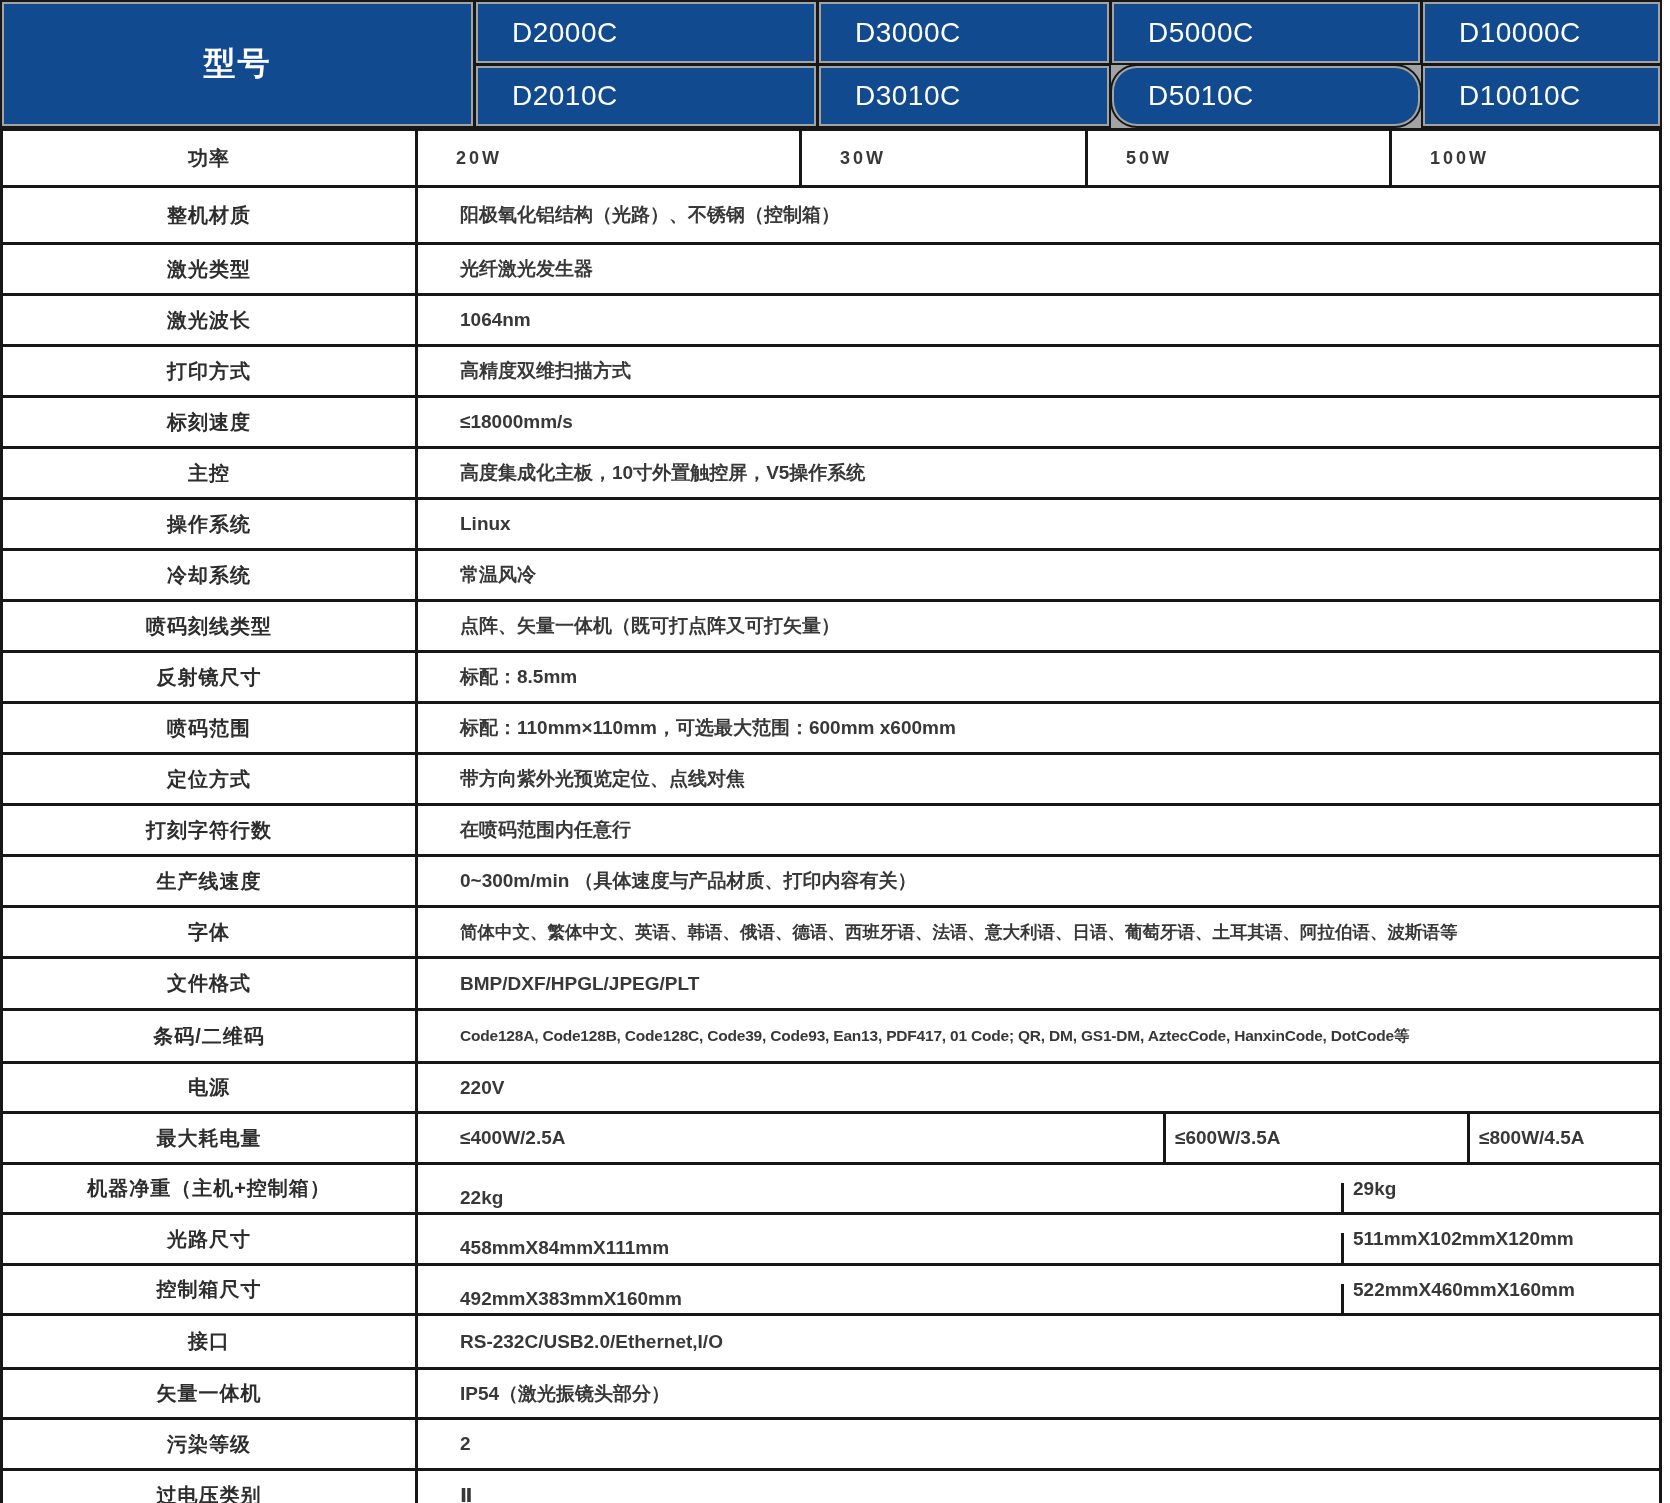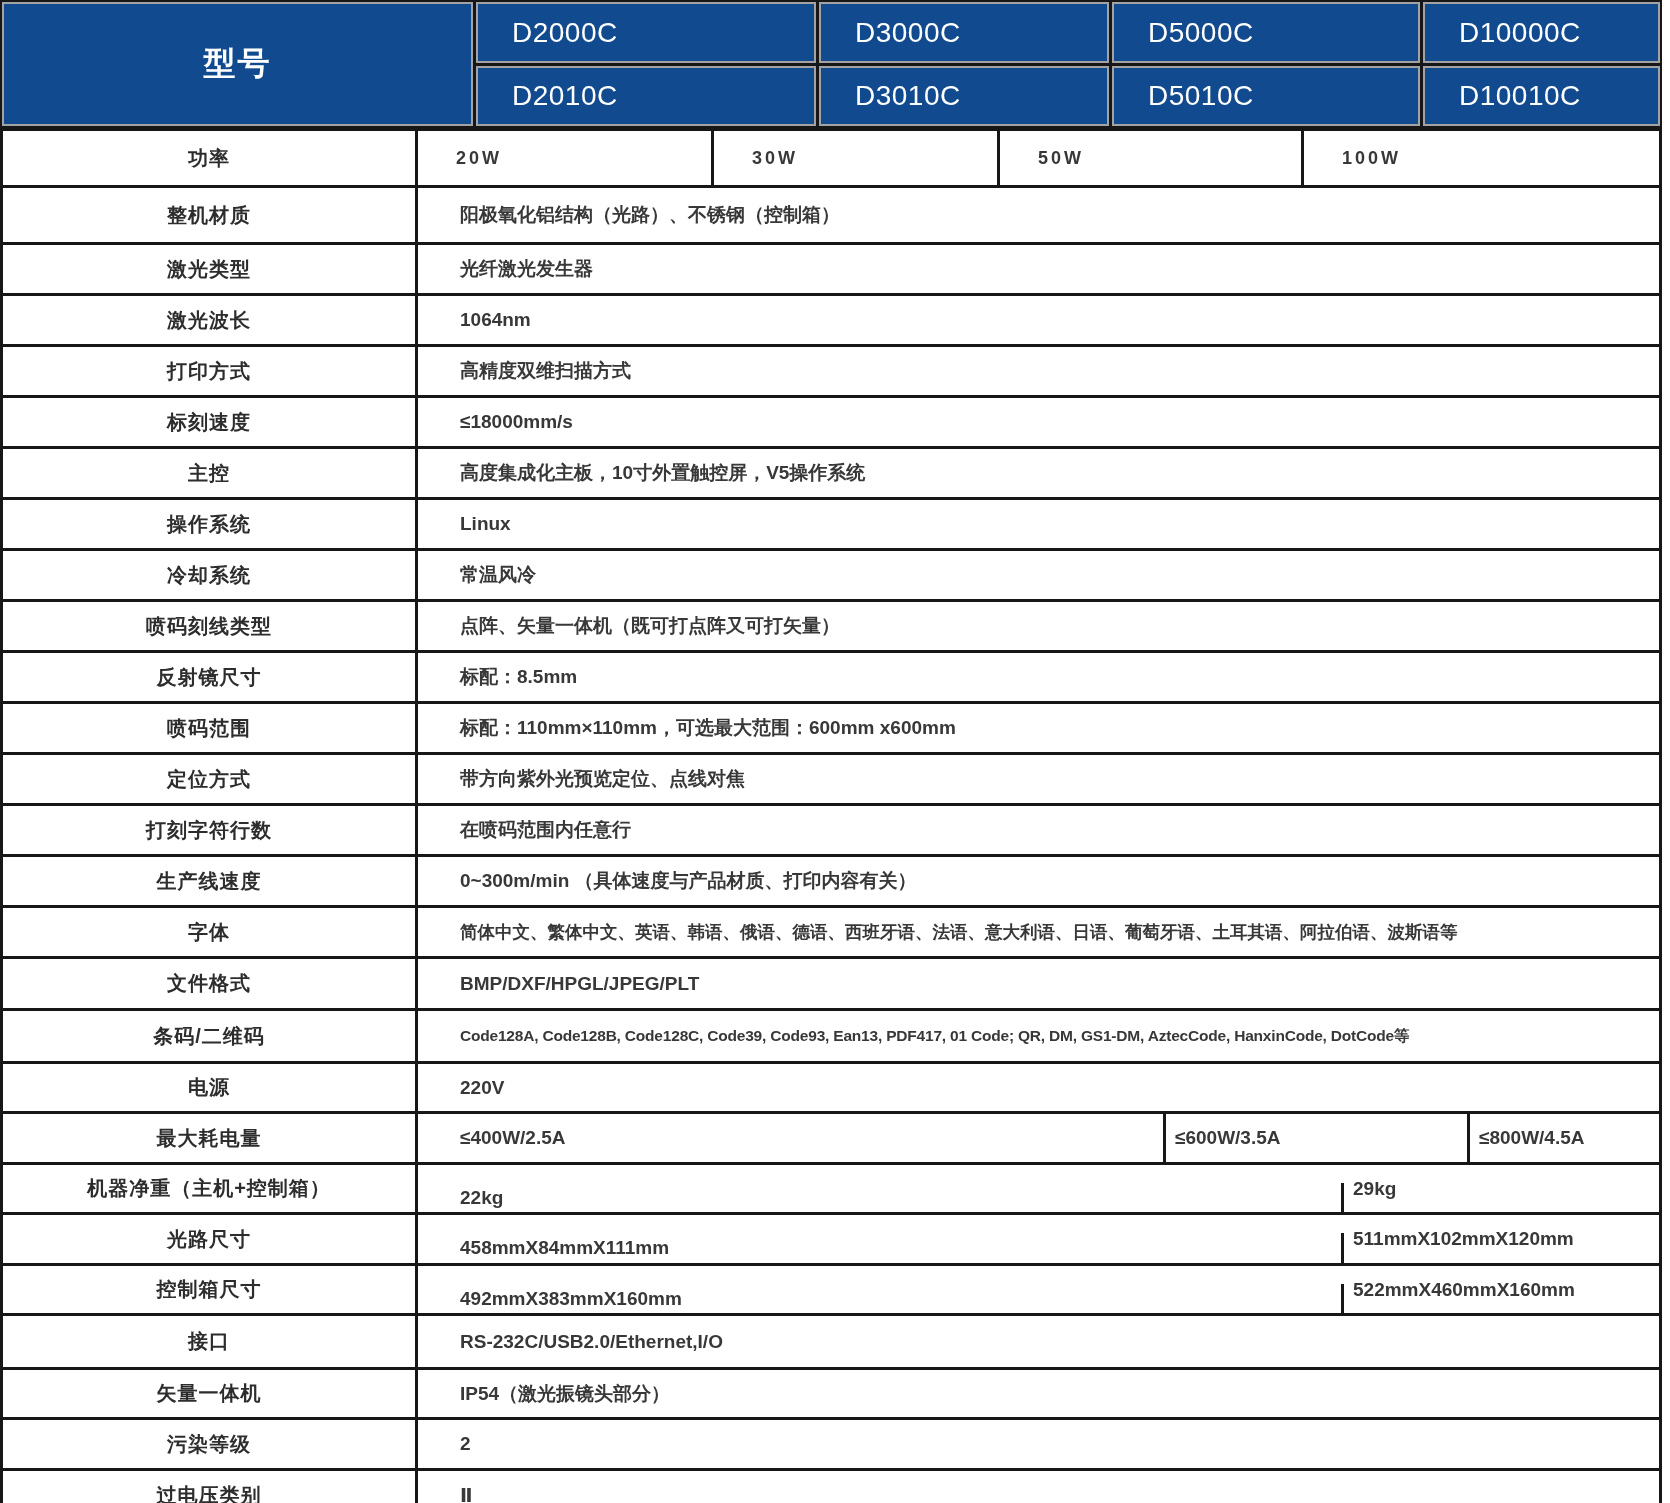--- a/index.html
+++ b/index.html
@@ -56,21 +56,21 @@
     font-size:20px;font-weight:bold;color:var(--label-color);
     letter-spacing:1px;
   }
   .val{
     flex:1;display:flex;align-items:center;
     padding-left:42px;
     font-size:19px;font-weight:bold;color:var(--value-color);
     white-space:nowrap;overflow:hidden;
   }
   
-  .c336{flex:none;width:296px;border-right:3px solid var(--line);}
+  .c336{flex:none;width:384px;border-right:3px solid var(--line);}
   .c286{flex:none;width:286px;border-right:3px solid var(--line);}
   .c304{flex:none;width:304px;border-right:3px solid var(--line);}
   .c622{flex:none;width:748px;border-right:3px solid var(--line);}
   .c926{flex:none;width:926px;border-right:3px solid var(--line);margin-top:18px;}
   .tight{padding-left:9px;}
   .power .val{padding-left:38px;font-size:18px;letter-spacing:3px;}
   .fonts-row .val{font-size:17.5px;letter-spacing:0;border-radius:11px;}
   .barcode-row .val{font-size:15.5px;letter-spacing:-0.2px;}
 </style>
 </head>
@@ -81,21 +81,21 @@
   <div class="hdr">
     <div class="hcell hmodel">
       <span>型号</span>
     </div>
     <div class="hcell hname" style="grid-column:2;grid-row:1;">D2000C</div>
     <div class="hcell hname" style="grid-column:3;grid-row:1;">D3000C</div>
     <div class="hcell hname" style="grid-column:4;grid-row:1;">D5000C</div>
     <div class="hcell hname" style="grid-column:5;grid-row:1;">D10000C</div>
     <div class="hcell hname" style="grid-column:2;grid-row:2;">D2010C</div>
     <div class="hcell hname" style="grid-column:3;grid-row:2;">D3010C</div>
-    <div class="hcell hname" style="grid-column:4;grid-row:2;">D5010C</div>
+    <div class="hcell hname" style="grid-column:4;grid-row:2;border-radius:23px;">D5010C</div>
     <div class="hcell hname" style="grid-column:5;grid-row:2;">D10010C</div>
   </div>
 
   <div class="tbody">
 
     <div class="row h57 power">
       <div class="lbl">功率</div>
       <div class="val c336">20W</div>
       <div class="val c286">30W</div>
       <div class="val c304">50W</div>

